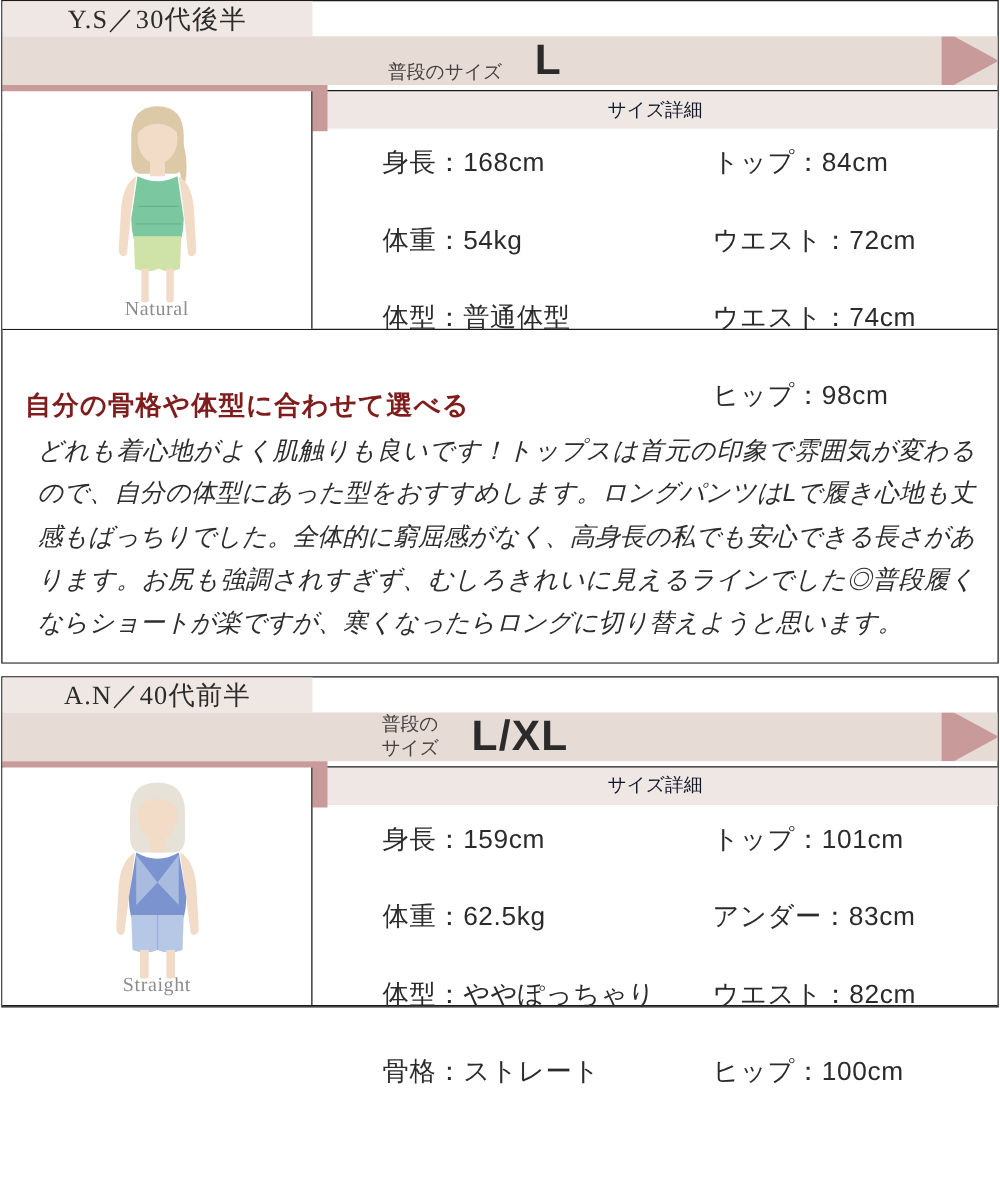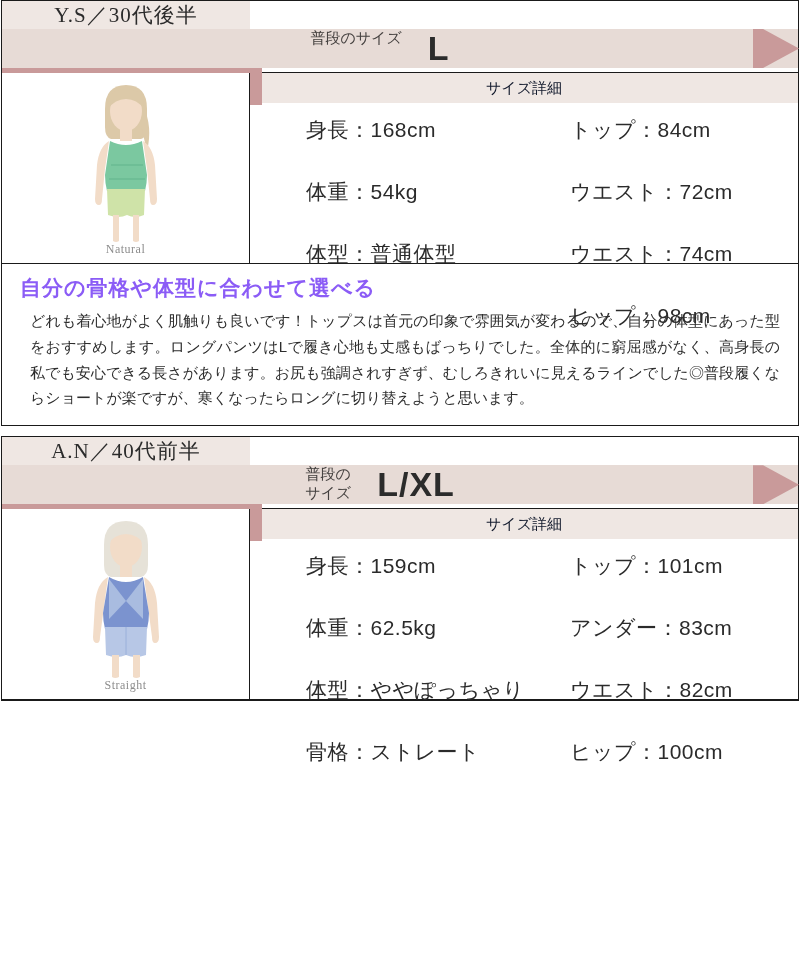--- a/index.html
+++ b/index.html
@@ -51,21 +51,21 @@
     font-size: 21px;
     letter-spacing: 1px;
     color: #2b2b2b;
     box-sizing: border-box;
     font-family: "Liberation Serif", serif;
   }
   .hdr-usual {
     flex: 1;
     background: #e7dbd6;
     display: flex;
-    align-items: flex-start;
+    align-items: flex-end;
     justify-content: center;
     gap: 26px;
     position: relative;
     box-sizing: border-box;
     padding-right: 40px;
   }
   .hdr-usual .lbl {
     font-size: 15px;
     color: #44403f;
     line-height: 1.25;
@@ -129,21 +129,21 @@
     justify-content: center;
     padding-top: 6px;
   }
   .fig-caption {
     position: absolute;
     bottom: 6px;
     left: 0;
     right: 0;
     text-align: center;
     font-family: "Liberation Serif", serif;
-    font-size: 12px;
+    font-size: 16px;
     color: #8d8d8d;
     letter-spacing: 0.5px;
   }
 
   .detail-cell {
     flex: 1;
     box-sizing: border-box;
   }
   .detail-title {
     background: #efe7e3;
@@ -176,32 +176,34 @@
     letter-spacing: 0.5px;
     white-space: nowrap;
     font-family: "Liberation Sans", sans-serif;
   }
 
   
   .comment {
     padding: 10px 18px 14px 18px;
   }
   .comment-title {
-    color: #8b5cf6;
+    color: #7f1d1d;
     font-size: 21px;
     font-weight: bold;
     letter-spacing: 1px;
     margin-bottom: 6px;
+    margin-top: 36px;
   }
   .comment-body {
-    font-size: 15px;
+    font-size: 20px;
     line-height: 1.72;
     color: #2d2d2d;
     text-align: justify;
     padding-left: 10px;
+    font-style: italic;
   }
 </style>
 </head>
 <body>
 
 <div class="page">
 
   <div class="review-card">
 
     <div class="hdr">

